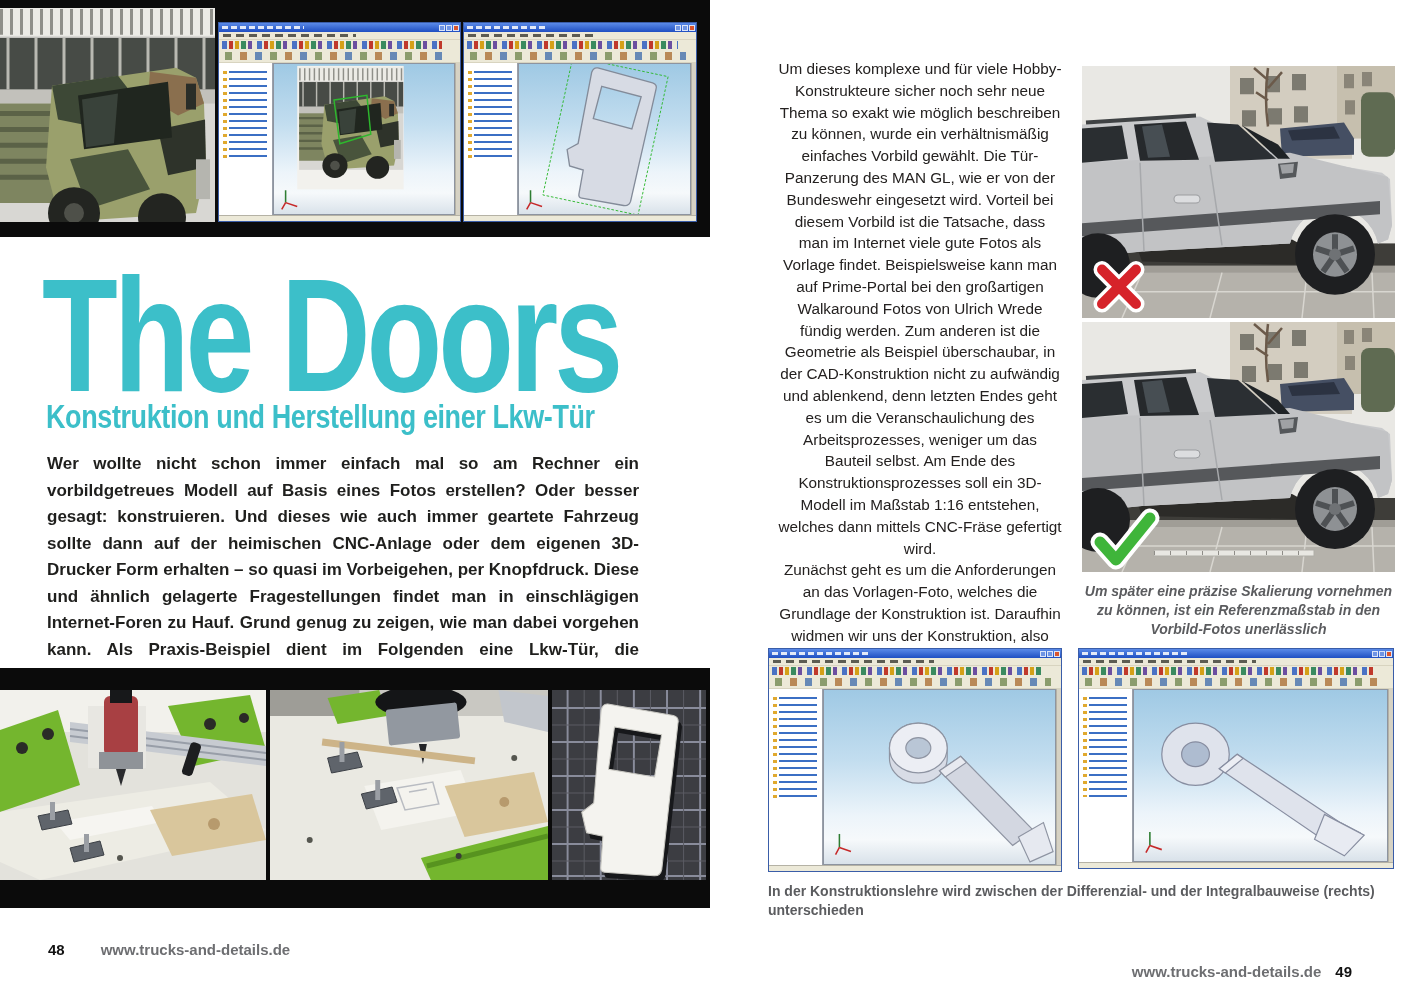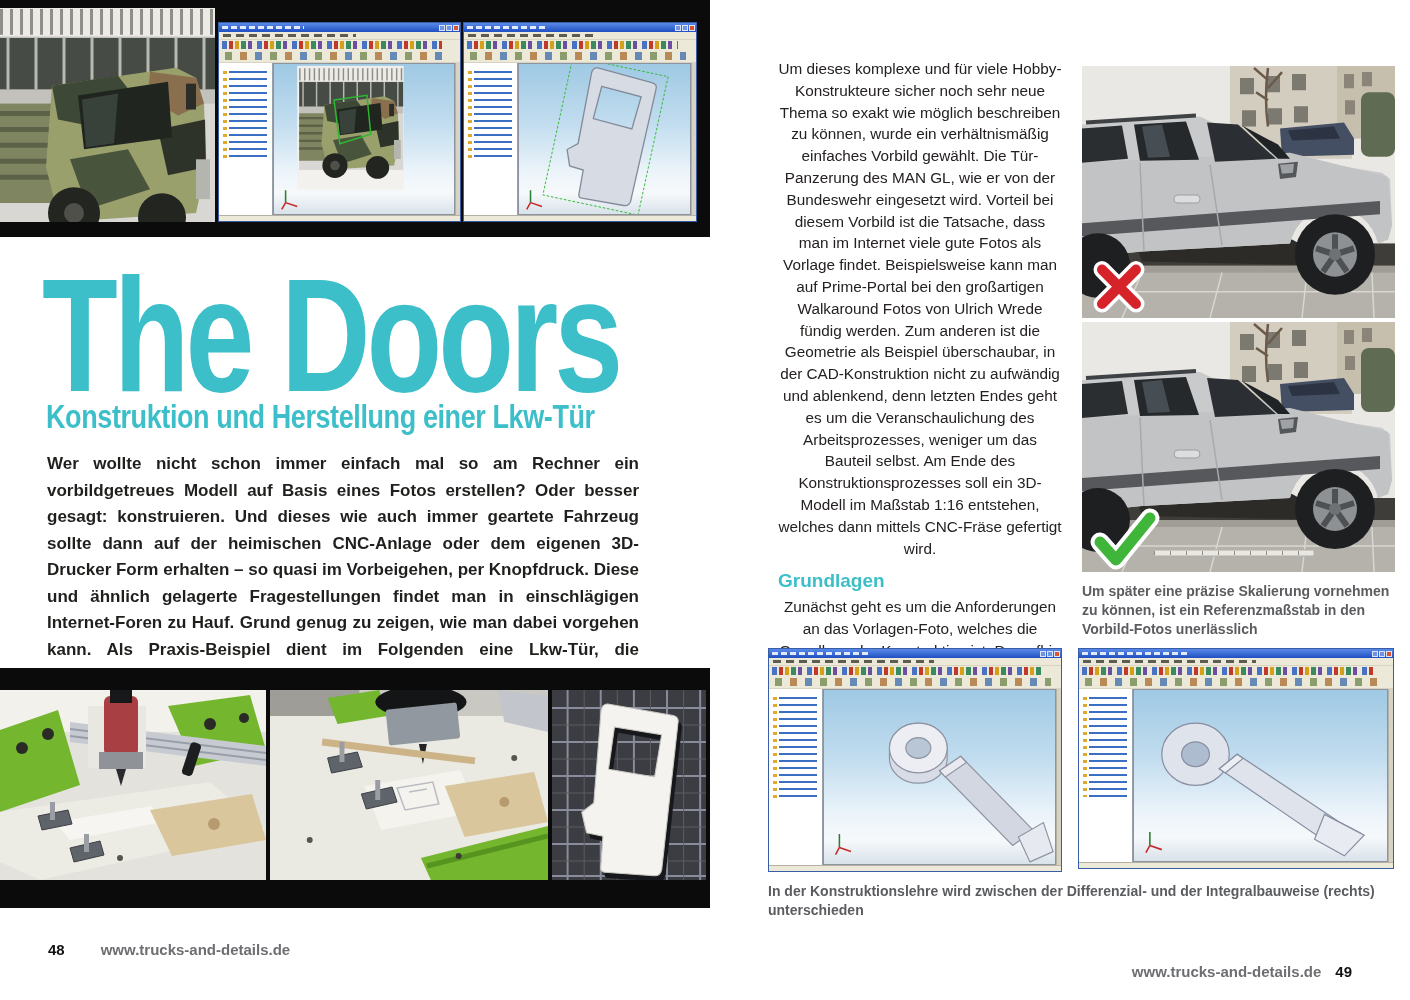--- a/index.html
+++ b/index.html
@@ -22,21 +22,21 @@
   .intro { position:absolute; left:47px; top:451px; width:592px; font-size:17px;
            font-weight:bold; line-height:26.5px; color:#1f1f1d; text-align:justify; }
 
   
   .col { position:absolute; left:778px; top:58px; width:284px; font-size:15.3px;
          line-height:21.8px; color:#242120; }
   .col p { margin:0;text-align:center; }
   .col h3 { color:#3cbfc9; font-size:19px; line-height:24px; margin:10px 0 3px 0; }
 
   .caption { position:absolute; color:#5b5c5f; font-size:14px; line-height:19px; font-weight:bold; }
-  .caption-right { text-align:left; }
+  .caption-right { text-align:center;font-style:italic; }
   .caption-center { }
 
   .footer { position:absolute; top:941px; font-size:15px; font-weight:bold; }
   .footer .pnum { color:#111; }
   .footer .url { color:#6d6e71; }
   .footer-left { left:48px; }
   .footer-left .url { margin-left:36px; }
   .footer-right { right:58px;margin-top:22px; }
   .footer-right .url { margin-right:14px; }
 
@@ -286,21 +286,20 @@
 
     <div class="footer footer-left">
       <span class="pnum">48</span><span class="url">www.trucks-and-details.de</span>
     </div>
   </section>
 
   <section>
 
     <div class="col">
       <p>Um dieses komplexe und für viele Hobby-Konstrukteure sicher noch sehr neue Thema so exakt wie möglich beschreiben zu können, wurde ein verhältnismäßig einfaches Vorbild gewählt. Die Tür-Panzerung des MAN GL, wie er von der Bundeswehr eingesetzt wird. Vorteil bei diesem Vorbild ist die Tatsache, dass man im Internet viele gute Fotos als Vorlage findet. Beispielsweise kann man auf Prime-Portal bei den großartigen Walkaround Fotos von Ulrich Wrede fündig werden. Zum anderen ist die Geometrie als Beispiel überschaubar, in der CAD-Konstruktion nicht zu aufwändig und ablenkend, denn letzten Endes geht es um die Veranschaulichung des Arbeitsprozesses, weniger um das Bauteil selbst. Am Ende des Konstruktionsprozesses soll ein 3D-Modell im Maßstab 1:16 entstehen, welches dann mittels CNC-Fräse gefertigt wird.</p>
-      <h3>Grundlagen</h3>
       <p>Zunächst geht es um die Anforderungen an das Vorlagen-Foto, welches die Grundlage der Konstruktion ist. Daraufhin widmen wir uns der Konstruktion, also den zu beachtenden konstruktiven Leitlinien und den praktischen Konstruktionsschritten mit einem CAD-System. Den Abschluss bildet ein Blick auf die nötigen</p>
     </div>
 
     <svg class="photo" style="left:1082px;top:66px" width="313" height="252" viewBox="0 0 313 250" preserveAspectRatio="none">
       <use href="#carart"></use>
       <use href="#xmark" transform="translate(14,196)"></use>
     </svg>
 
     <svg class="photo" style="left:1082px;top:322px" width="313" height="250" viewBox="0 0 313 250" preserveAspectRatio="none">
       <use href="#carart"></use>

